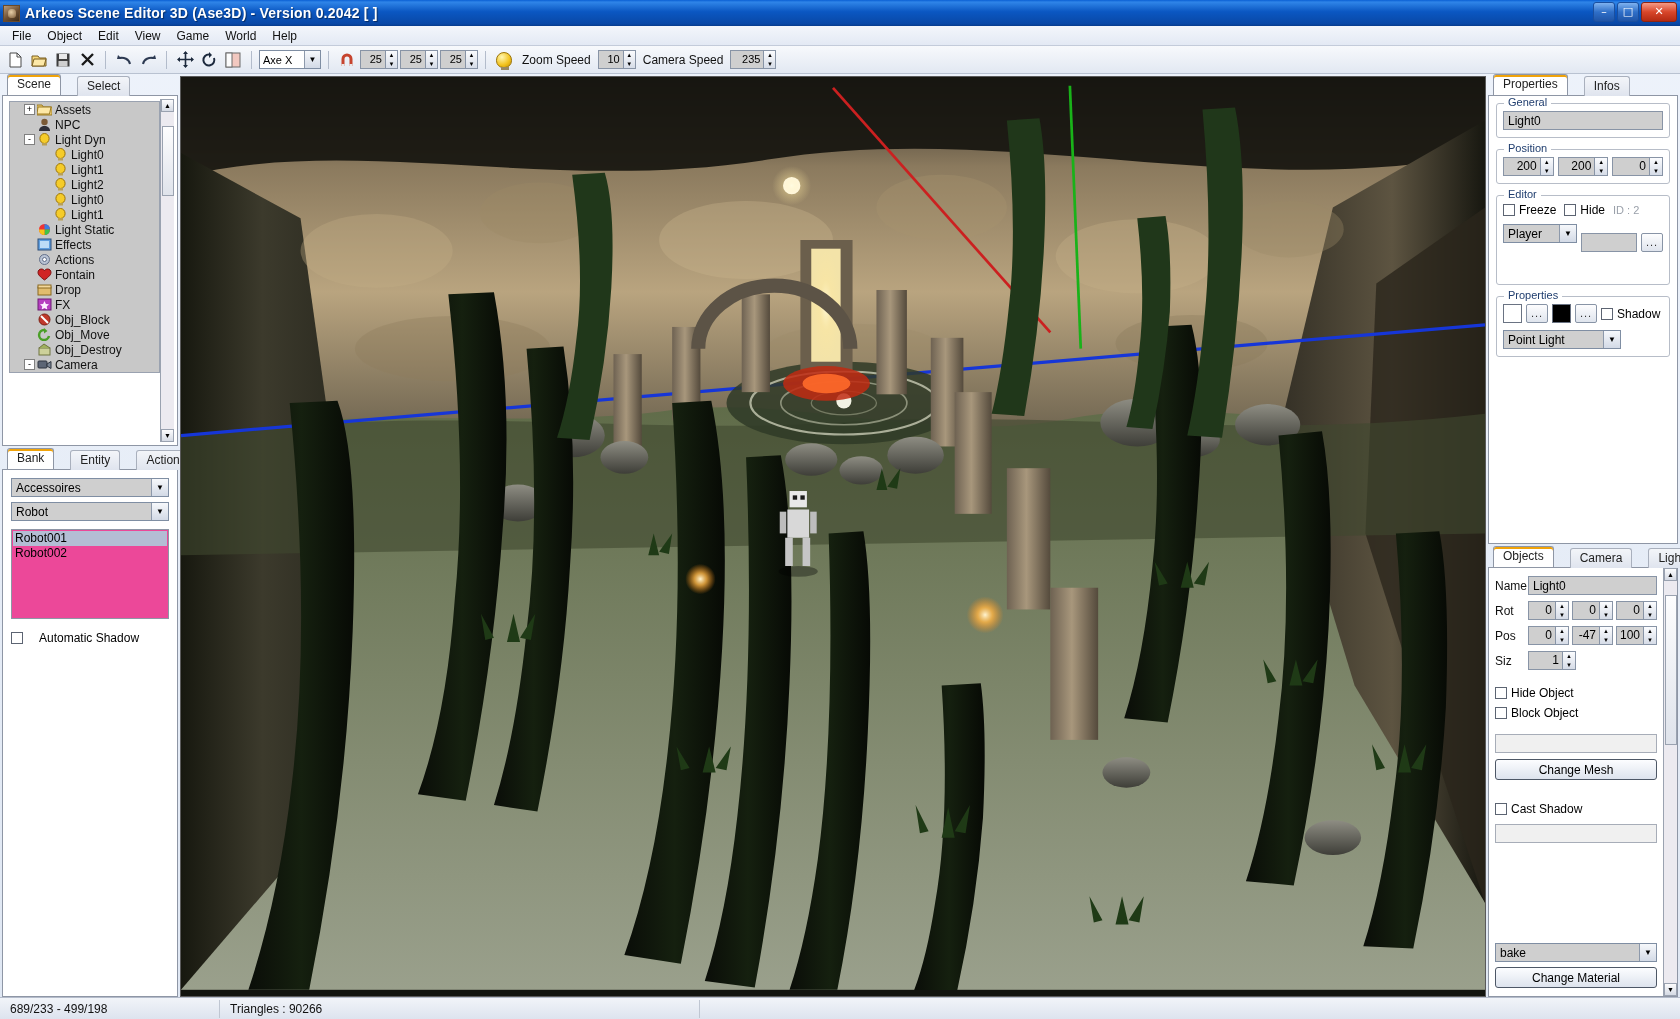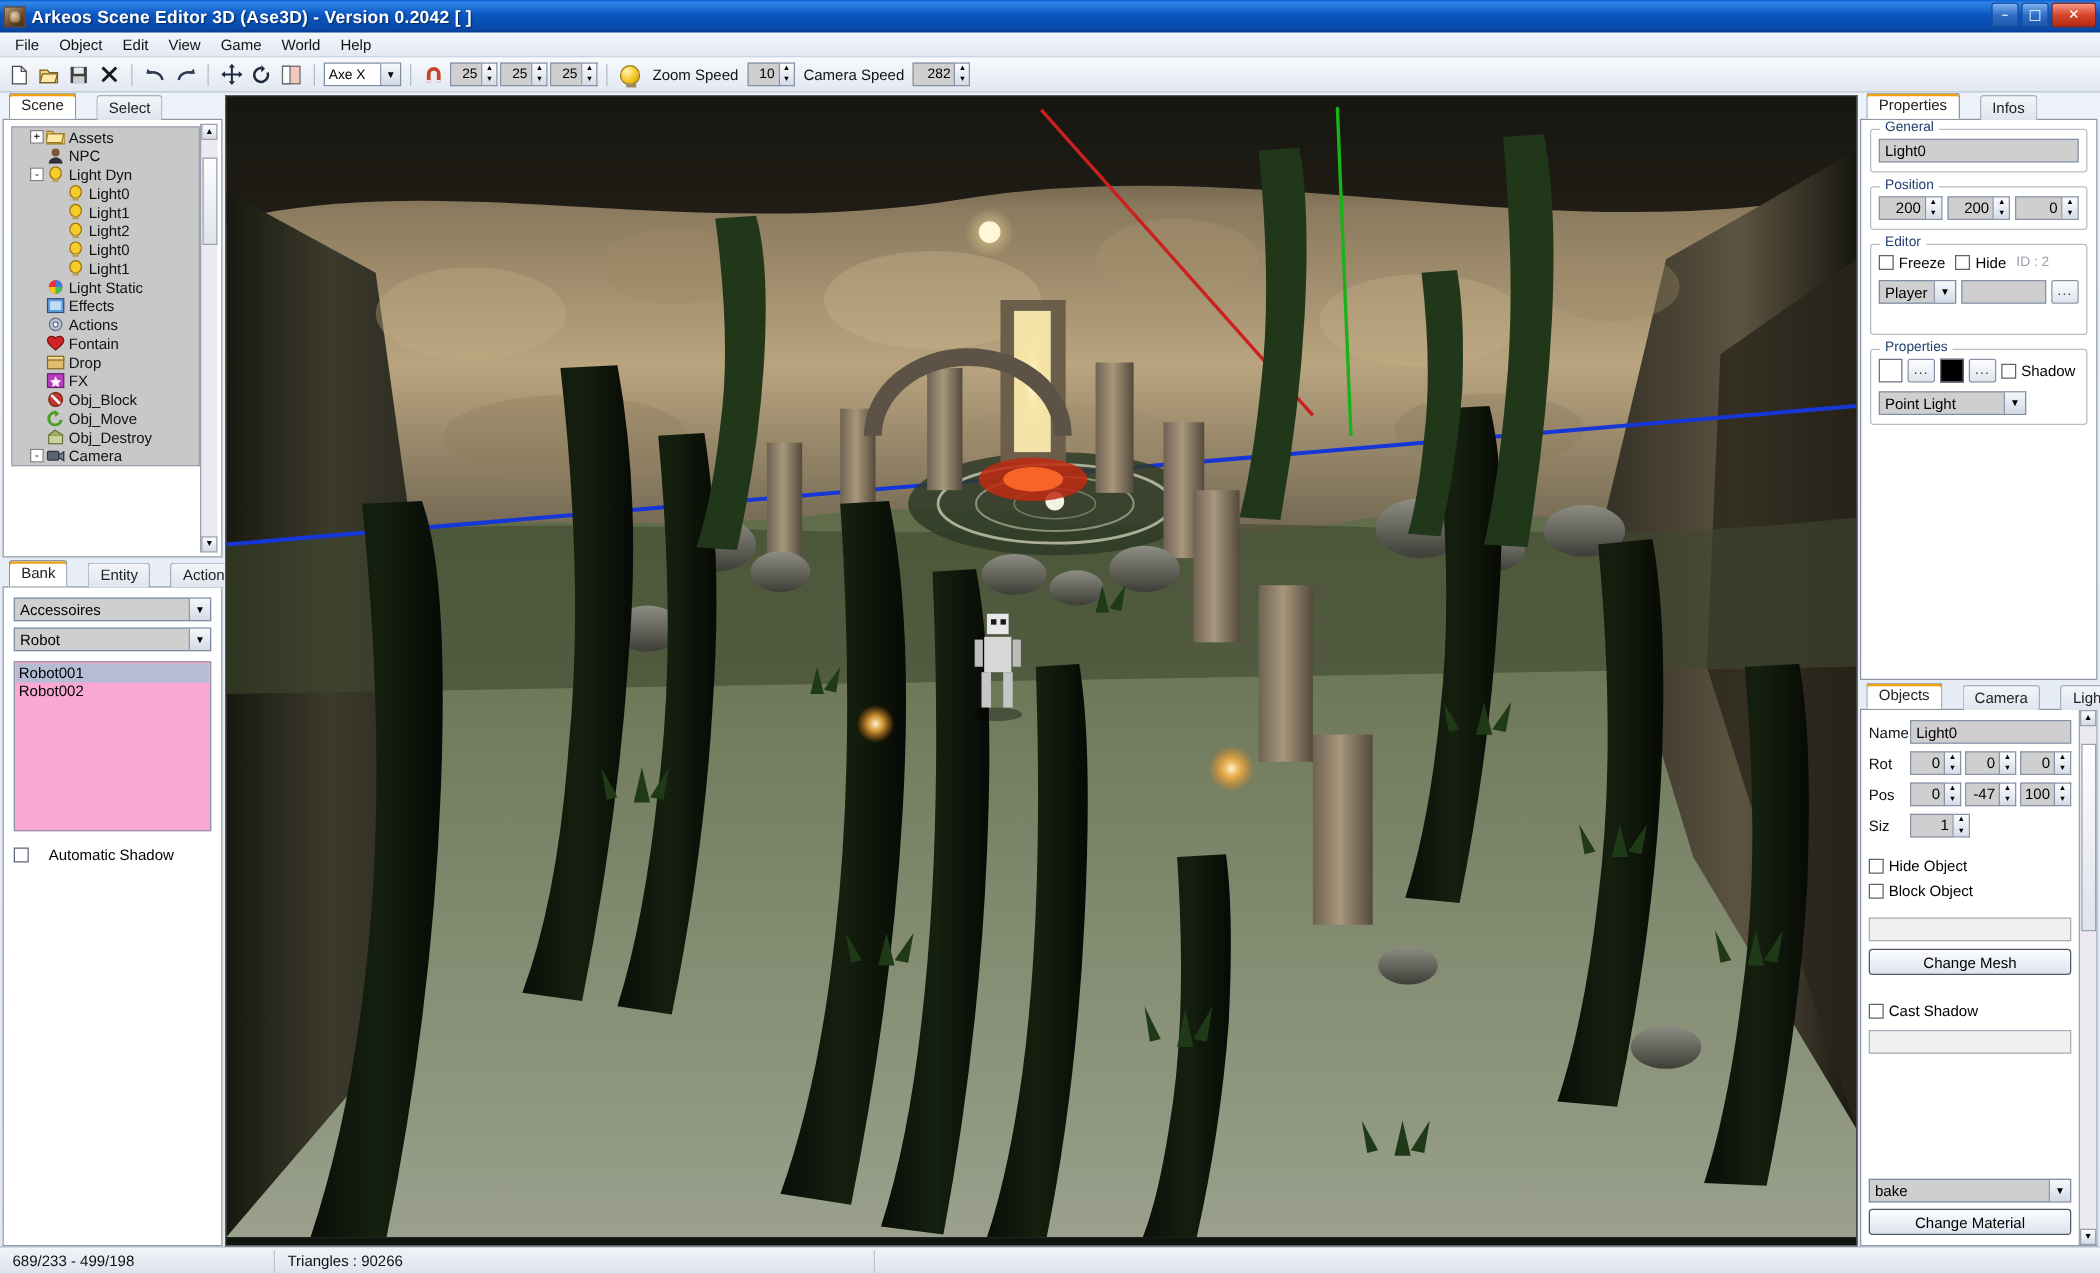--- a/index.html
+++ b/index.html
@@ -139,21 +139,21 @@
   .bankbody { flex:1; background:#fff; border:1px solid #8e96a5; padding:8px; display:flex; flex-direction:column; }
   .combo {
     width: 100%; height: 19px; border:1px solid #7f8ea3; background:#cfcfcf;
     display:flex; align-items:center; padding-left:4px; font-size:12px; position:relative; margin-bottom:5px;
   }
   .combo .arrow {
     position:absolute; right:0; top:0; width:17px; height:17px;
     background:linear-gradient(#f6f8fb,#d3dae6); border-left:1px solid #8d99ab;
     display:flex; align-items:center; justify-content:center; font-size:8px;
   }
-  .listbox { height:136px; border:1px solid #8e96a5; background:#f9a8d4; padding:1px; margin-top:3px; }
+  .listbox { height:90px; border:1px solid #8e96a5; background:#ec4899; padding:1px; margin-top:3px; }
   .listitem { font-size:12px; padding:0 2px; height:15px; line-height:15px; }
   .listitem.sel { background:#b4bdd4; }
   .chkrow { display:flex; align-items:center; gap:16px; font-size:12px; margin-top:12px; }
   .chk { width:12px; height:12px; border:1px solid #5c6472; background:#fff; flex:0 0 12px; }
 
   
   .viewport { flex:1; border:1px solid #5a5a5a; overflow:hidden; position:relative; background:#12140f; }
   .vp-canvas { position:absolute; inset:0; }
 
   
@@ -333,21 +333,21 @@
     <div class="tlabel">Zoom Speed</div>
     <div class="spin">
       <div class="val">10</div>
       <div class="btns">
         <span>▲</span>
         <span>▼</span>
       </div>
     </div>
     <div class="tlabel">Camera Speed</div>
     <div class="spin">
-      <div class="val" style="width:34px">282</div>
+      <div class="val" style="width:34px">235</div>
       <div class="btns">
         <span>▲</span>
         <span>▼</span>
       </div>
     </div>
   </div>
 
   <div class="body">
 
     <div class="leftcol">
@@ -773,21 +773,21 @@
                 <span class="chk"></span>
                 <span>Freeze</span>
               </div>
               <div class="chkline">
                 <span class="chk"></span>
                 <span>Hide</span>
               </div>
               <span class="greytext">ID : 2</span>
             </div>
             <div style="display:flex;gap:4px;align-items:center">
-              <div class="combo" style="width:62px;margin-bottom:0">
+              <div class="combo" style="width:74px;margin-bottom:17px">
                 <span>Player</span>
                 <span class="arrow">▼</span>
               </div>
               <div class="field" style="flex:1;min-width:0"></div>
               <div class="dotbtn">...</div>
             </div>
           </div>
 
           <div class="group">
             <span class="gtitle">Properties</span>

